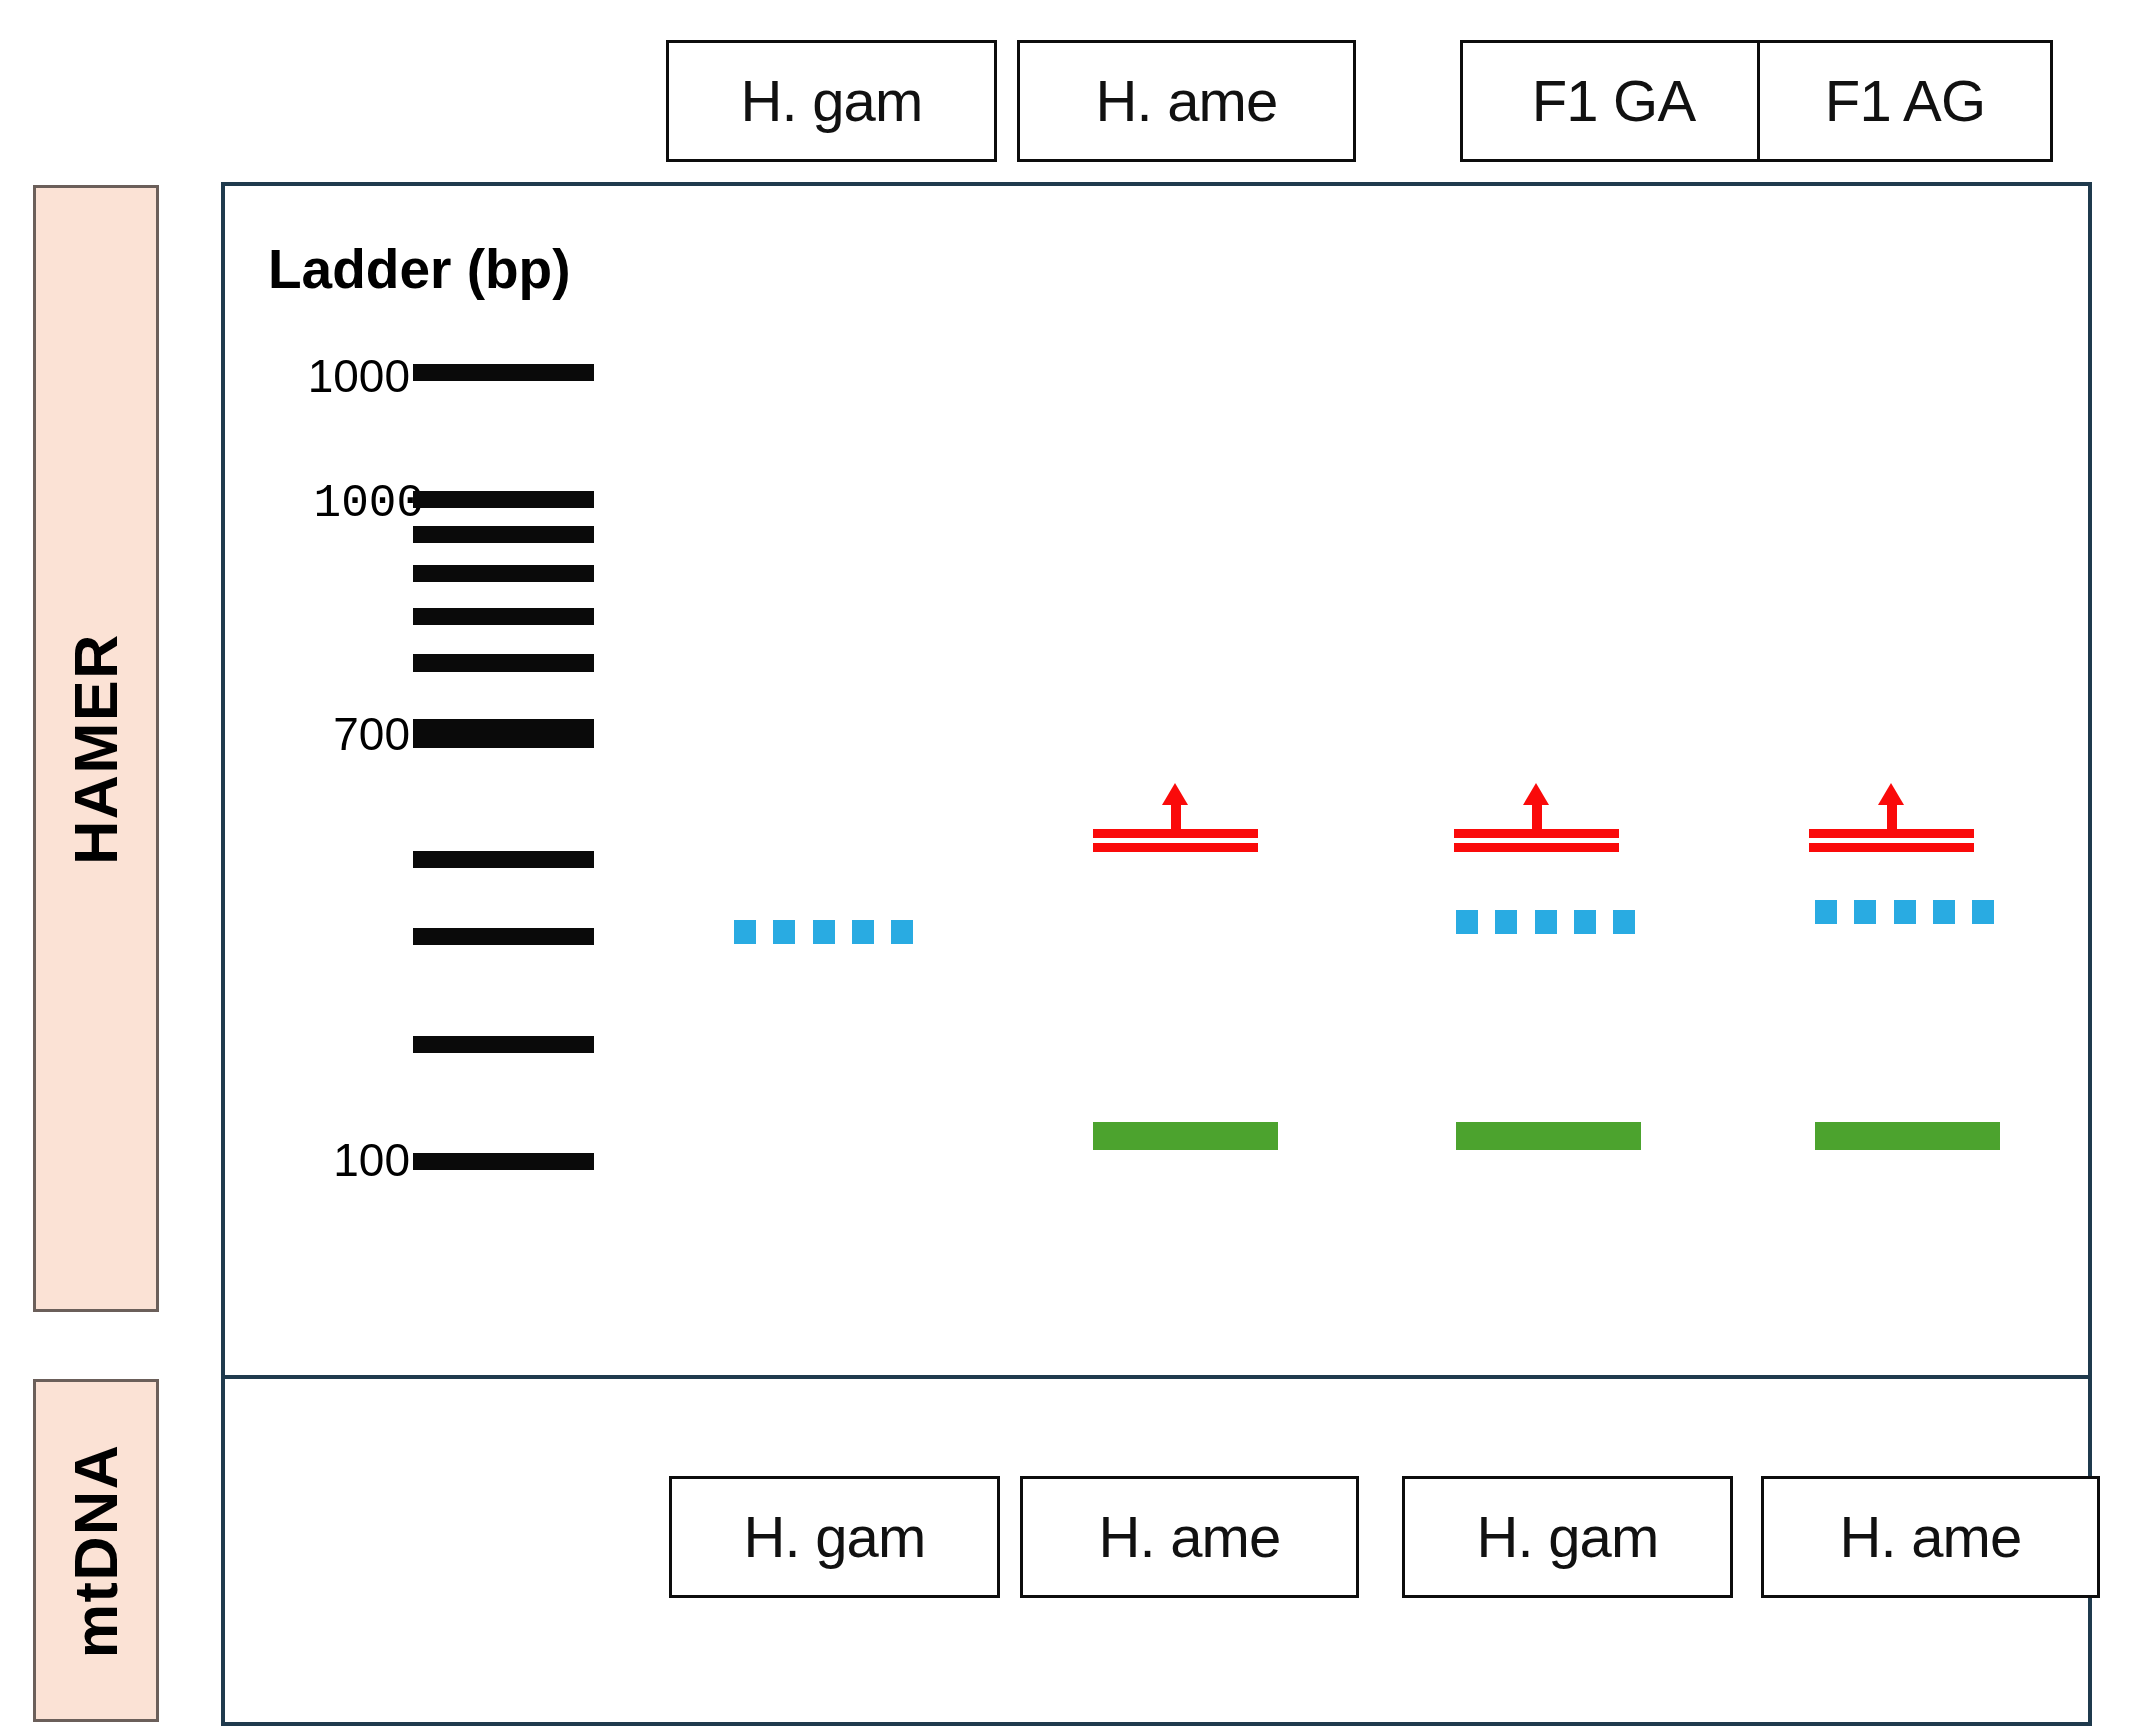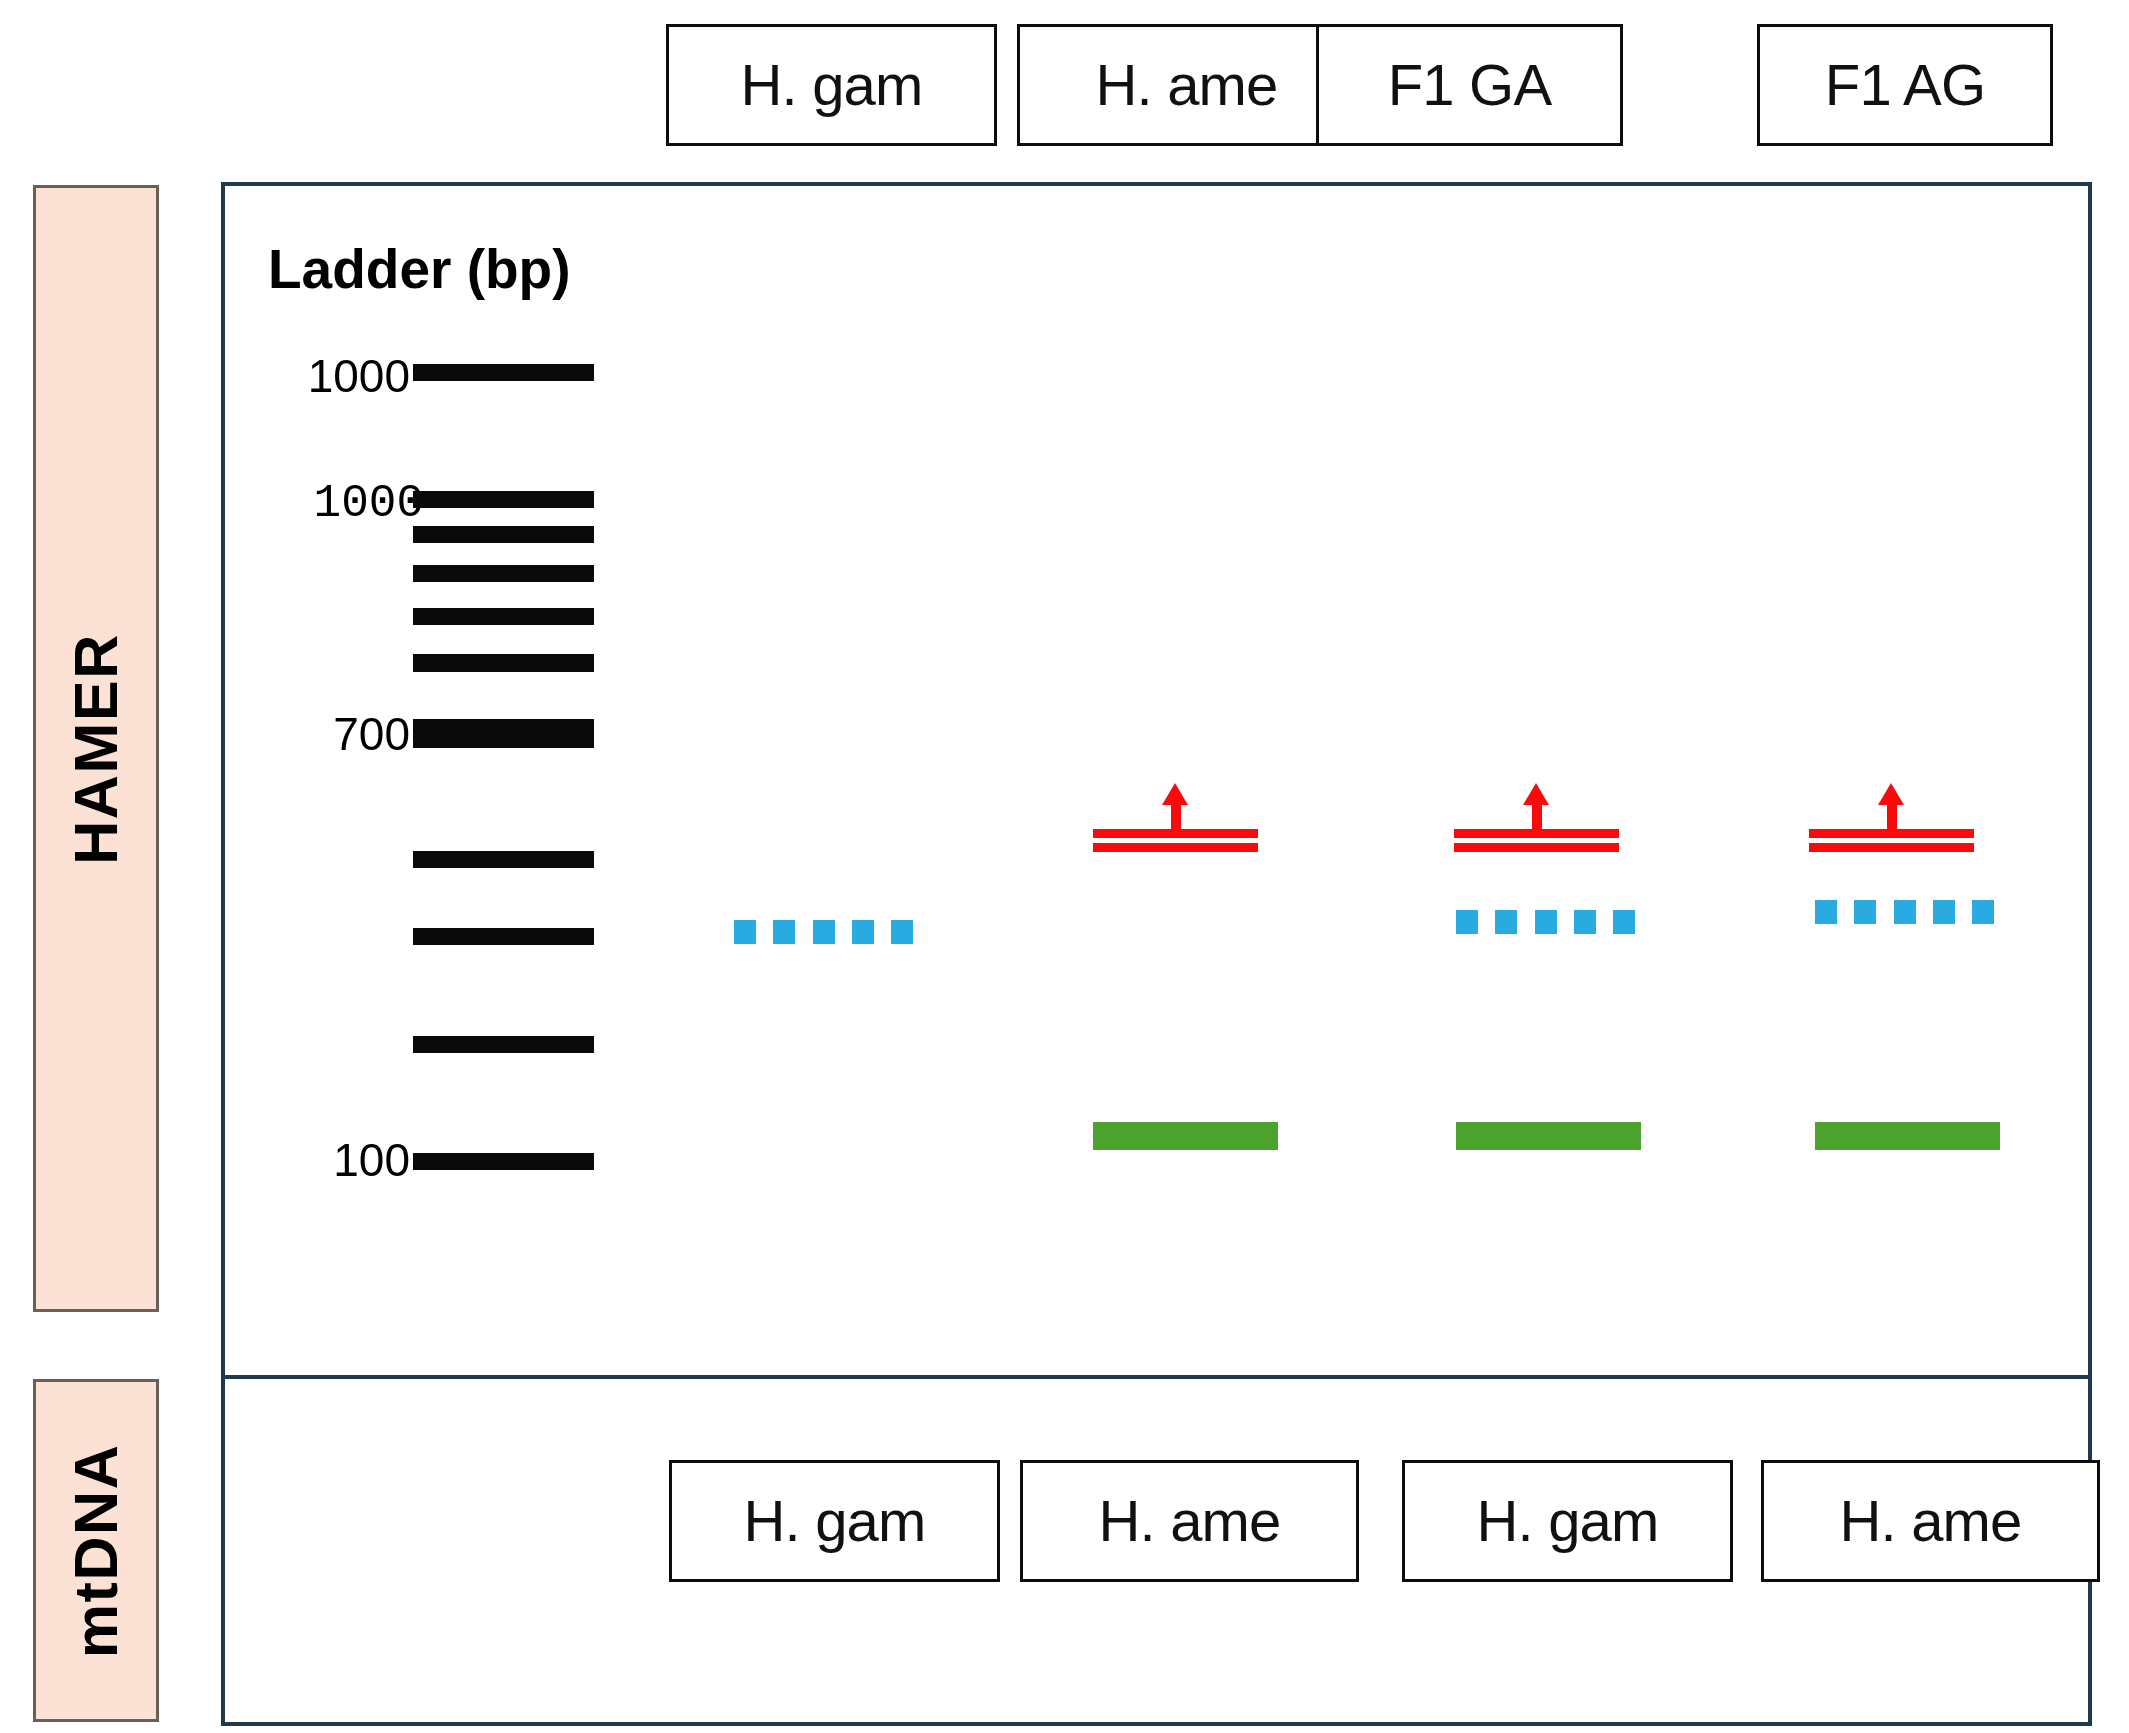--- a/index.html
+++ b/index.html
@@ -3,21 +3,21 @@
 <meta charset="utf-8">
 <style>
   html,body{margin:0;padding:0;background:#ffffff;}
   body{width:2129px;height:1734px;position:relative;overflow:hidden;
        font-family:"Liberation Sans", sans-serif;color:#000;}
 
   
   .hdr-box{position:absolute;box-sizing:border-box;
            border:3.9px solid #0d0d0d;background:#ffffff;
            display:flex;align-items:center;justify-content:center;
-           font-size:58px;line-height:1;letter-spacing:-0.8px;color:#111;}
+           font-size:58px;line-height:1;letter-spacing:-0.8px;color:#111;margin-top:16px;}
 
   
   .side-tab{position:absolute;box-sizing:border-box;
             background:#FBE2D5;border:3.9px solid #6B5F5A;
             display:flex;align-items:center;justify-content:center;}
   .side-tab span{transform:rotate(-90deg);white-space:nowrap;
                  font-size:61px;font-weight:bold;letter-spacing:1.6px;color:#000;}
 
   
   .gel-panel{position:absolute;box-sizing:border-box;
@@ -44,21 +44,21 @@
 </style>
 </head>
 <body>
 
 <div class="hdr-box" style="left:666px;top:23.6px;width:331px;height:122px;">
   <span>H. gam</span>
 </div>
 <div class="hdr-box" style="left:1017px;top:23.6px;width:339px;height:122px;">
   <span>H. ame</span>
 </div>
-<div class="hdr-box" style="left:1316px;top:23.6px;width:307px;height:122px;">
+<div class="hdr-box" style="left:1460px;top:23.6px;width:307px;height:122px;">
   <span>F1 GA</span>
 </div>
 <div class="hdr-box" style="left:1757px;top:23.6px;width:296px;height:122px;">
   <span>F1 AG</span>
 </div>
 
 <div class="side-tab" style="left:33px;top:185px;width:126px;height:1127px;">
   <span>HAMER</span>
 </div>
 <div class="side-tab" style="left:33px;top:1379px;width:126px;height:343px;">

